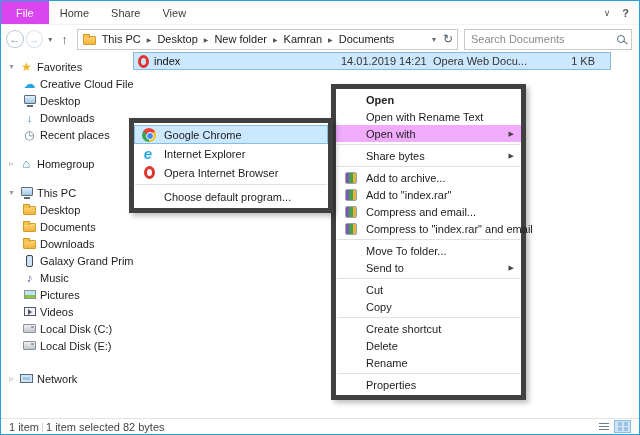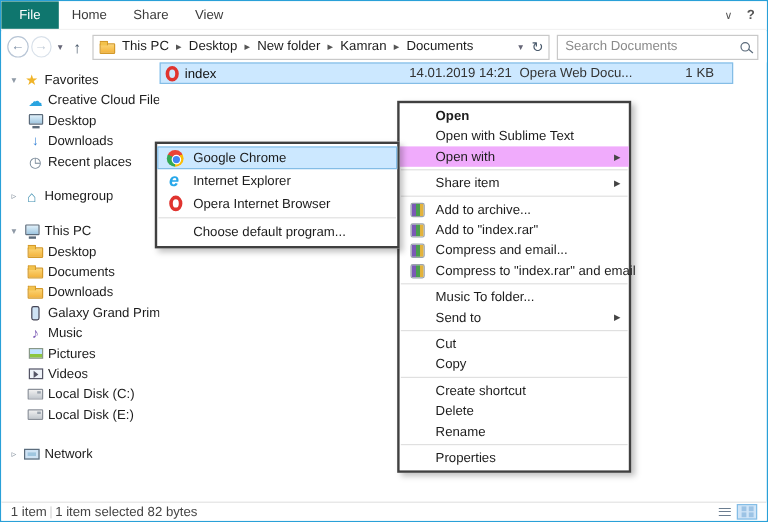--- a/index.html
+++ b/index.html
@@ -3,21 +3,21 @@
 <meta charset="utf-8">
 <style>
   *{margin:0;padding:0;box-sizing:border-box}
   html,body{background:#fff}
   body{font-family:"Liberation Sans",sans-serif;font-size:11px;color:#222}
   .window{position:relative;width:640px;height:435px;background:#fff;border:1px solid #29a0d8;overflow:hidden}
 
   
   .tabrow{position:absolute;left:0;top:0;right:0;height:24px;background:#fff;display:flex;align-items:stretch;border-bottom:1px solid #f2f2f2}
   .tab{padding:0 11px;display:flex;align-items:center;color:#3b3b3b;cursor:default}
-  .tab.file{background:#0f766e;color:#fff;padding:0 15px}
+  .tab.file{background:#d946ef;color:#fff;padding:0 15px}
   .tabrow-right{margin-left:auto;display:flex;align-items:center;gap:12px;padding-right:10px;color:#555}
   .g-chev{font-size:9px;color:#555}
   .g-help{font-size:11px;color:#555;font-weight:bold}
 
   
   .navrow{position:absolute;left:0;top:25px;right:0;height:26px;display:flex;align-items:center;padding:0 5px;background:#fff}
   .navbtn{display:flex;align-items:center;justify-content:center}
   .circle{border:1px solid #b9c6d6;border-radius:50%;width:18px;height:18px;color:#7d8fa5;font-size:11px;margin-right:2px}
   .circle.disabled{color:#c3cdd9;border-color:#d9e1ea}
   .caret{font-size:8px;color:#667;padding:0 3px}
@@ -64,41 +64,41 @@
 
   
   .content{position:absolute;left:132px;top:51px;right:1px;height:40px;background:#fff}
   .colheaders{display:flex;height:17px;color:#4c5a67;align-items:center}
   .ch{height:100%;display:flex;align-items:center;border-right:1px solid #eeeeee;padding-left:6px}
   .ch.name{width:208px;padding-left:22px}
   .ch.date{width:92px}
   .ch.type{width:106px}
   .ch.size{width:64px;justify-content:flex-end;padding-right:6px;border-right:none}
   .filerow{display:flex;align-items:center;height:18px;width:478px;background:#cce8ff;border:1px solid #84bde6}
-  .fr-name{width:207px;display:flex;gap:5px;align-items:flex-end;padding-left:4px;color:#111}
+  .fr-name{width:207px;display:flex;gap:5px;align-items:center;padding-left:4px;color:#111}
   .fr-date{width:92px;color:#333}
   .fr-type{width:106px;color:#333;overflow:hidden;white-space:nowrap}
   .fr-size{width:60px;text-align:right;padding-right:4px;color:#333}
   .ic-opera-file{width:11px;height:13px;border:3px solid #e0342f;border-radius:50%;flex:0 0 11px}
 
   
   .statusbar{position:absolute;left:0;bottom:0;right:0;height:16px;border-top:1px solid #e3e3e3;display:flex;align-items:center;padding:0 8px;gap:3px;color:#444;background:#fff}
   .sb-sep{width:1px;height:10px;background:#d6d6d6}
   .view-toggles{margin-left:auto;display:flex;gap:2px}
   .vt{width:17px;height:13px;border:1px solid transparent;display:flex;align-items:center;justify-content:center}
   .vt.active{background:#cfe4f7;border-color:#84bde6}
   .ic-lines{width:10px;height:8px;background:repeating-linear-gradient(#6b7d90 0 1px,transparent 1px 3px)}
   .ic-grid{width:10px;height:9px;background:
     linear-gradient(#9cc3e5,#9cc3e5) left top/4px 4px no-repeat,
     linear-gradient(#9cc3e5,#9cc3e5) right top/4px 4px no-repeat,
     linear-gradient(#9cc3e5,#9cc3e5) left bottom/4px 4px no-repeat,
     linear-gradient(#9cc3e5,#9cc3e5) right bottom/4px 4px no-repeat}
 
   
-  .menu{position:absolute;background:#fff;border:2px solid #404040;box-shadow:3px 3px 5px rgba(0,0,0,.25);padding:2px 0;z-index:5}
+  .menu{position:absolute;background:#fff;border:5px solid #404040;box-shadow:3px 3px 5px rgba(0,0,0,.25);padding:2px 0;z-index:5}
   .cmenu{left:330px;top:83px;width:195px}
   .smenu{left:128px;top:117px;width:204px;z-index:6}
   .mi{height:17px;display:flex;align-items:center;padding:0 8px 0 30px;position:relative;color:#1c1c1c;white-space:nowrap}
   .smenu .mi{height:19px}
   .mi.bold{font-weight:bold}
   .mi.hl{background:#f0abfc}
   .mi.hlbox{background:#cce8ff;outline:1px solid #84bde6;outline-offset:-1px}
   .micon{position:absolute;left:7px;top:50%;transform:translateY(-50%);display:flex;align-items:center;justify-content:center;width:16px;height:16px}
   .mi .sub{position:absolute;right:7px;font-size:7px;color:#444}
   .msep{height:1px;background:#e0e0e0;margin:2px 1px}
@@ -279,29 +279,29 @@
           <i class="ic-grid"></i>
         </span>
     </div>
   </div>
 
   <div class="menu cmenu">
     <div class="mi bold">
         <span>Open</span>
       </div>
     <div class="mi">
-        <span>Open with Sublime Text</span>
+        <span>Open with Rename Text</span>
       </div>
     <div class="mi hl">
         <span>Open with</span>
         <span class="sub">▶</span>
       </div>
     <div class="msep"></div>
     <div class="mi">
-        <span>Share item</span>
+        <span>Share bytes</span>
         <span class="sub">▶</span>
       </div>
     <div class="msep"></div>
     <div class="mi">
         <span class="micon">
           <i class="ic-rar"></i>
         </span>
         <span>Add to archive...</span>
       </div>
     <div class="mi">
@@ -317,21 +317,21 @@
         <span>Compress and email...</span>
       </div>
     <div class="mi">
         <span class="micon">
           <i class="ic-rar"></i>
         </span>
         <span>Compress to "index.rar" and email</span>
       </div>
     <div class="msep"></div>
     <div class="mi">
-        <span>Music To folder...</span>
+        <span>Move To folder...</span>
       </div>
     <div class="mi">
         <span>Send to</span>
         <span class="sub">▶</span>
       </div>
     <div class="msep"></div>
     <div class="mi">
         <span>Cut</span>
       </div>
     <div class="mi">

